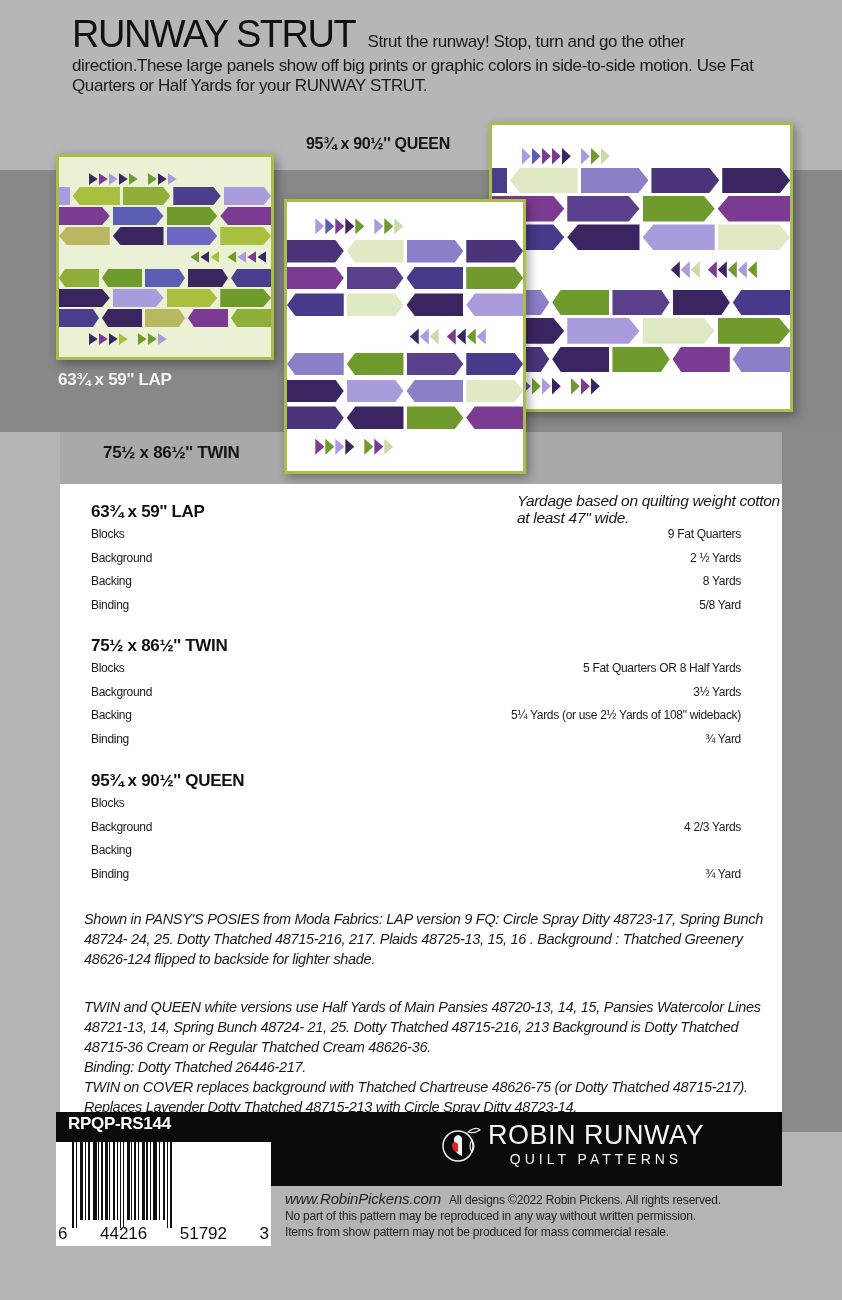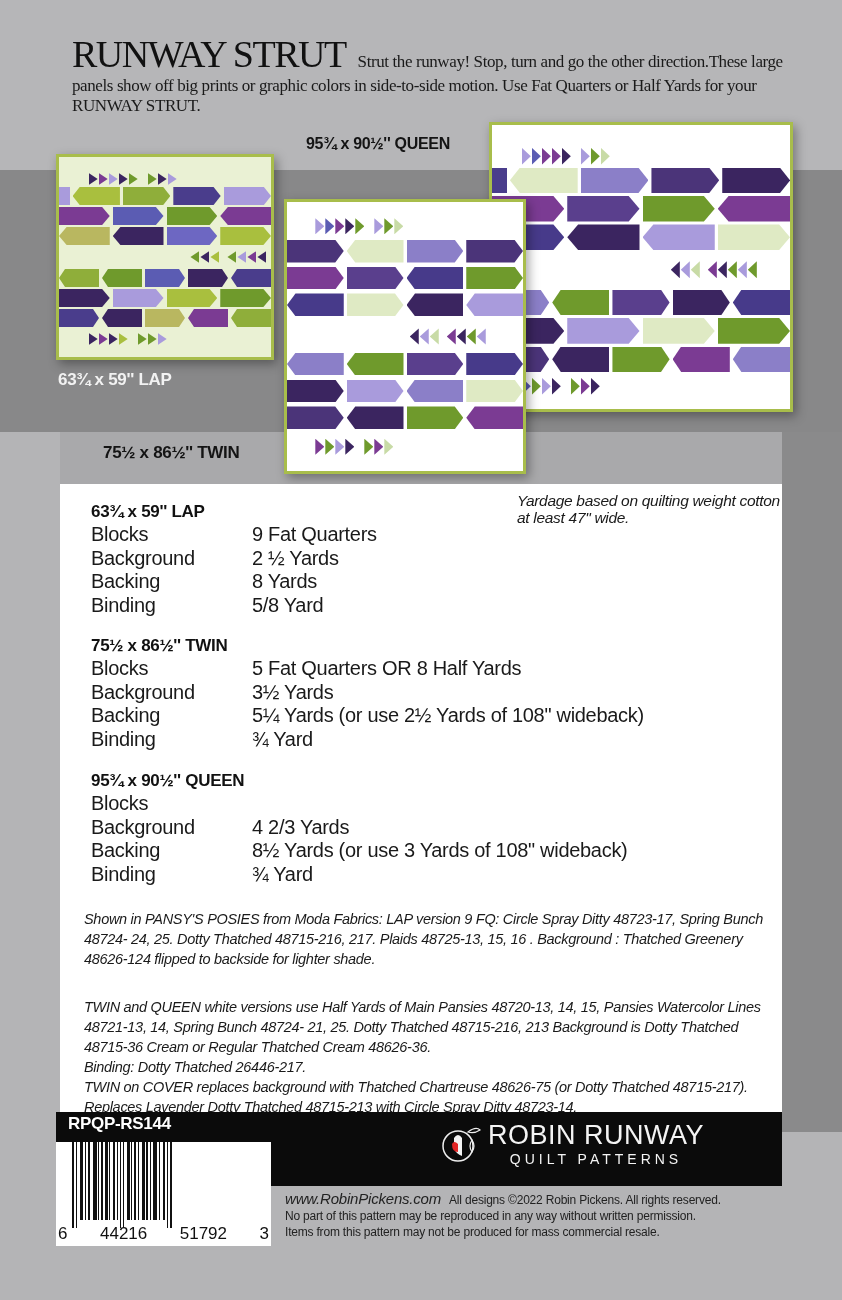--- a/index.html
+++ b/index.html
@@ -31,21 +31,21 @@
   .quilt .piece.bar { flex: 0 0 5%; clip-path: none; }
   .geese { position: absolute; display: flex; gap: 1px; height: 6%; }
   .goose { width: 9px; height: 100%; clip-path: polygon(0 0, 100% 50%, 0 100%); }
   .goose.l { clip-path: polygon(100% 0, 0 50%, 100% 100%); }
 
   .panel { position: absolute; left: 60px; top: 484px; width: 722px; height: 648px; background: #ffffff; }
   .yard-note { position: absolute; left: 517px; top: 492px; font-style: italic; font-size: 15.5px; line-height: 17px; color: #1a1a1a; letter-spacing: -0.3px; }
 
   .section { position: absolute; left: 91px; width: 650px; }
   .section h3 { font-size: 17px; font-weight: 700; letter-spacing: -0.3px; line-height: 22px; color: #111; }
-  .req-row { display: flex; font-size: 20px; line-height: 23.5px; color: #1a1a1a; letter-spacing: -0.3px; }
+  .req-row { display: flex; font-size: 12px; line-height: 23.5px; color: #1a1a1a; letter-spacing: -0.3px; justify-content: space-between; }
   .req-row .k { width: 161px; }
   .sec-lap { top: 501px; }
   .sec-twin { top: 635px; }
   .sec-queen { top: 770px; }
 
   .notes { position: absolute; left: 84px; width: 700px; font-style: italic; font-size: 14.5px; line-height: 20px; color: #1a1a1a; letter-spacing: -0.3px; }
   .notes-1 { top: 909px; }
   .notes-2 { top: 997px; }
 
   .black-bar { position: absolute; left: 56px; top: 1112px; width: 726px; height: 74px; background: #0b0b0b; }
@@ -66,21 +66,21 @@
 </style>
 </head>
 <body>
 
 <div class="band band-top"></div>
 <div class="band band-mid"></div>
 <div class="band-twin band"></div>
 <div class="right-edge"></div>
 <div class="left-edge"></div>
 
-<div class="intro-block" style="top:32px;font-family:Liberation Serif, serif;">
+<div class="intro-block" style="top:12px;">
   <span class="title" style="font-size:38px; letter-spacing:-1.5px; margin-right:8px;">RUNWAY STRUT</span>
   <span>Strut the runway! Stop, turn and go the other direction.These large panels show off  big prints or graphic colors in side-to-side motion. Use Fat Quarters or Half  Yards for your RUNWAY STRUT.</span>
 </div>
 
 <div class="quilt quilt-lap">
   <div class="geese" style="left:14%; top:8%;">
     <div class="goose" style="background:#3b2560"></div>
       <div class="goose" style="background:#7b3b93"></div>
       <div class="goose" style="background:#a99bdc"></div>
       <div class="goose" style="background:#3b2560"></div>
@@ -345,21 +345,20 @@
   <h3>95¾ x 90½'' QUEEN</h3>
   <div class="req-row">
       <span class="k">Blocks</span>
     </div>
   <div class="req-row">
       <span class="k">Background</span>
       <span>4 2/3 Yards</span>
     </div>
   <div class="req-row">
       <span class="k">Backing</span>
-      <span>8½ Yards  (or use 3 Yards of  108" wideback)</span>
     </div>
   <div class="req-row">
       <span class="k">Binding</span>
       <span>¾ Yard</span>
     </div>
 </div>
 
 <div class="notes notes-1">Shown in PANSY'S POSIES from Moda Fabrics: LAP version 9 FQ: Circle Spray Ditty 48723-17, Spring Bunch 48724- 24, 25. Dotty Thatched 48715-216, 217. Plaids 48725-13, 15, 16 . Background : Thatched Greenery 48626-124 flipped to backside for lighter shade.</div>
 <div class="notes notes-2">
   <span>TWIN and QUEEN white versions use Half Yards of Main Pansies 48720-13, 14, 15, Pansies Watercolor Lines 48721-13, 14, Spring Bunch 48724- 21, 25. Dotty Thatched 48715-216, 213 Background  is Dotty Thatched 48715-36 Cream or Regular Thatched Cream  48626-36.</span><br>
@@ -419,14 +418,14 @@
   </div>
   <div class="logo-text">
     <div class="logo-name">ROBIN RUNWAY</div>
     <div class="logo-sub">QUILT PATTERNS</div>
   </div>
 </div>
 
 <div class="footer">
   <div><span class="url">www.RobinPickens.com</span><span>All designs ©2022 Robin Pickens. All rights reserved.</span></div>
   <div>No part of  this pattern may be reproduced in any way without written permission.</div>
-  <div>Items from this pattern may not be produced for mass commercial resale.</div>
+  <div>Items from show pattern may not be produced for mass commercial resale.</div>
 </div>
 
 </body></html>

